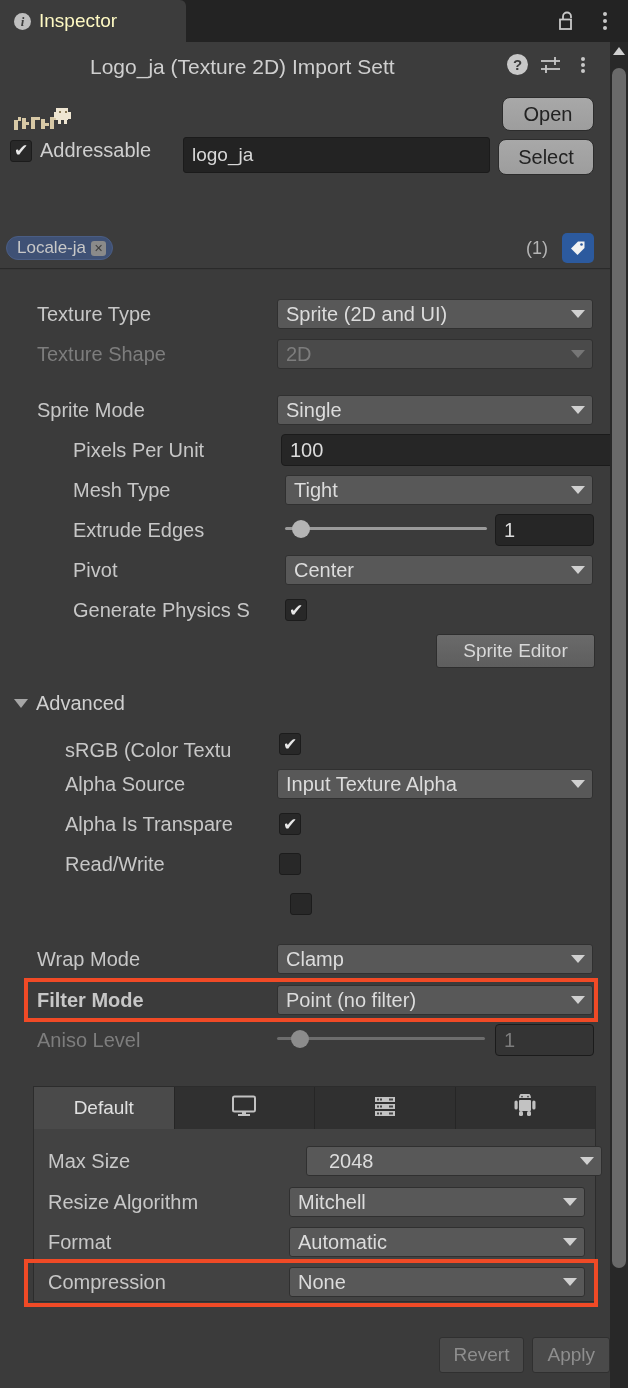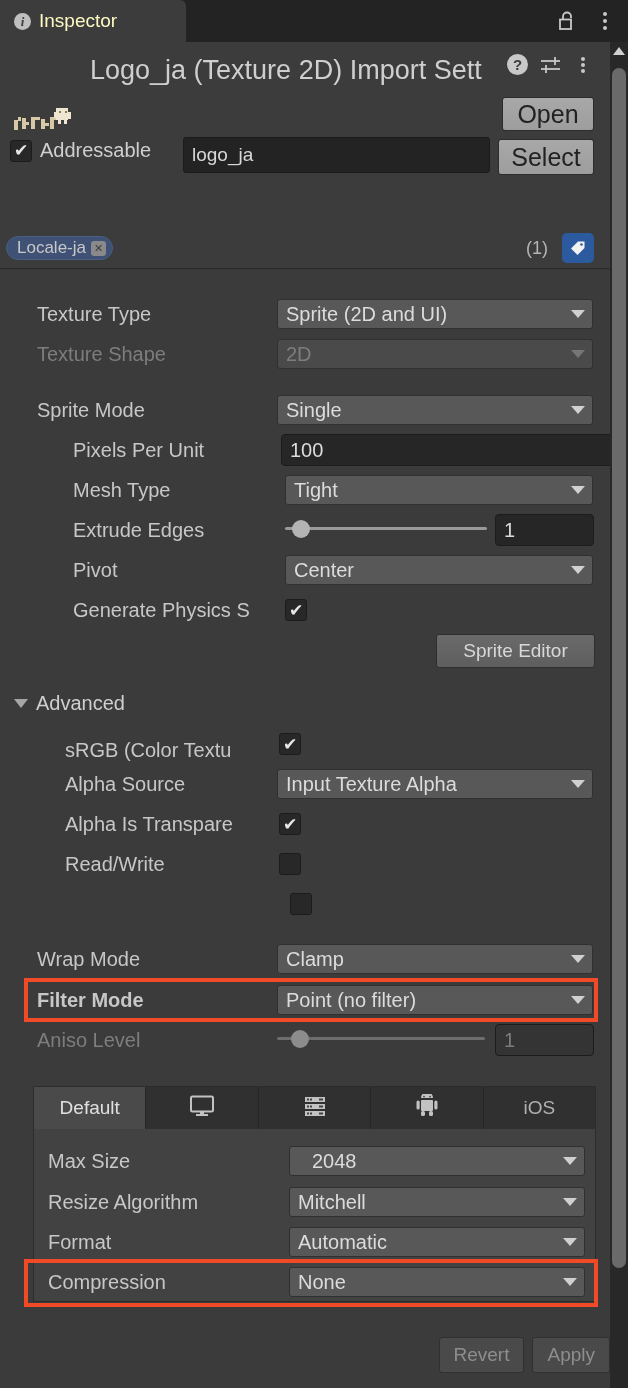--- a/index.html
+++ b/index.html
@@ -57,21 +57,21 @@
   }
   .kebab-tabbar { right: 14px; }
 
   
   .header {
     position: absolute; left: 0; top: 42px; width: 610px; height: 187px;
     background: #3c3c3c;
   }
   .asset-title {
     position: absolute; left: 90px; top: 13px;
-    font-size: 27px; color: #cfcfcf;
+    font-size: 21px; color: #cfcfcf;
     white-space: nowrap; overflow: hidden;
     width: 405px;
   }
   .thumb {
     position: absolute; left: 10px; top: 58px;
     width: 68px; height: 40px;
     display: block;
   }
   .header-icons {
     position: absolute; right: 18px; top: 12px;
@@ -81,22 +81,22 @@
     width: 21px; height: 21px; border-radius: 50%;
     background: #c8c8c8; color: #3c3c3c;
     font-size: 15px; font-weight: bold;
     display: flex; align-items: center; justify-content: center;
   }
   .preset-icon { width: 22px; height: 20px; }
   .kebab-header { position: relative; top: 0; right: 0; height: 20px; }
 
   .btn {
     background: #a5a5a5; color: #1e1e1e;
-    border: 1px solid #2c2c2c; border-radius: 3px;
-    font-size: 25px; font-family: "Liberation Sans", sans-serif;
+    border: 1px solid #2c2c2c; border-radius: 8px;
+    font-size: 20px; font-family: "Liberation Sans", sans-serif;
     display: flex; align-items: center; justify-content: center;
     cursor: pointer;
   }
   .btn-open {
     position: absolute; right: 16px; top: 55px;
     width: 90px; height: 32px;
     background: linear-gradient(#a8a8a8,#9d9d9d); color: #222;
   }
   .btn-select {
     position: absolute; right: 16px; top: 97px;
@@ -581,28 +581,25 @@
               <rect x="6" y="17" width="4" height="5" rx="1.6"></rect>
               <rect x="14" y="17" width="4" height="5" rx="1.6"></rect>
               <rect x="1.5" y="6.5" width="3.2" height="9" rx="1.6"></rect>
               <rect x="19.3" y="6.5" width="3.2" height="9" rx="1.6"></rect>
             </g>
             <circle cx="9" cy="2.6" r="0.9" fill="#424242"></circle>
             <circle cx="15" cy="2.6" r="0.9" fill="#424242"></circle>
           </svg>
         </span>
       </div>
-      <div class="ptab">
-        <span>iOS</span>
-      </div>
     </div>
 
     <div class="row" style="top:58px;left:0;width:563px;">
       <span class="rlabel" style="position:absolute;left:14px;">Max Size</span>
-      <span class="popup" style="left:255px;width:296px;padding-left:22px;">
+      <span class="popup" style="left:272px;width:296px;padding-left:22px;">
         <span>2048</span>
         <i class="caret"></i>
       </span>
     </div>
 
     <div class="row" style="top:99px;left:0;width:563px;">
       <span class="rlabel" style="position:absolute;left:14px;">Resize Algorithm</span>
       <span class="popup" style="left:255px;width:296px;">
         <span>Mitchell</span>
         <i class="caret"></i>

